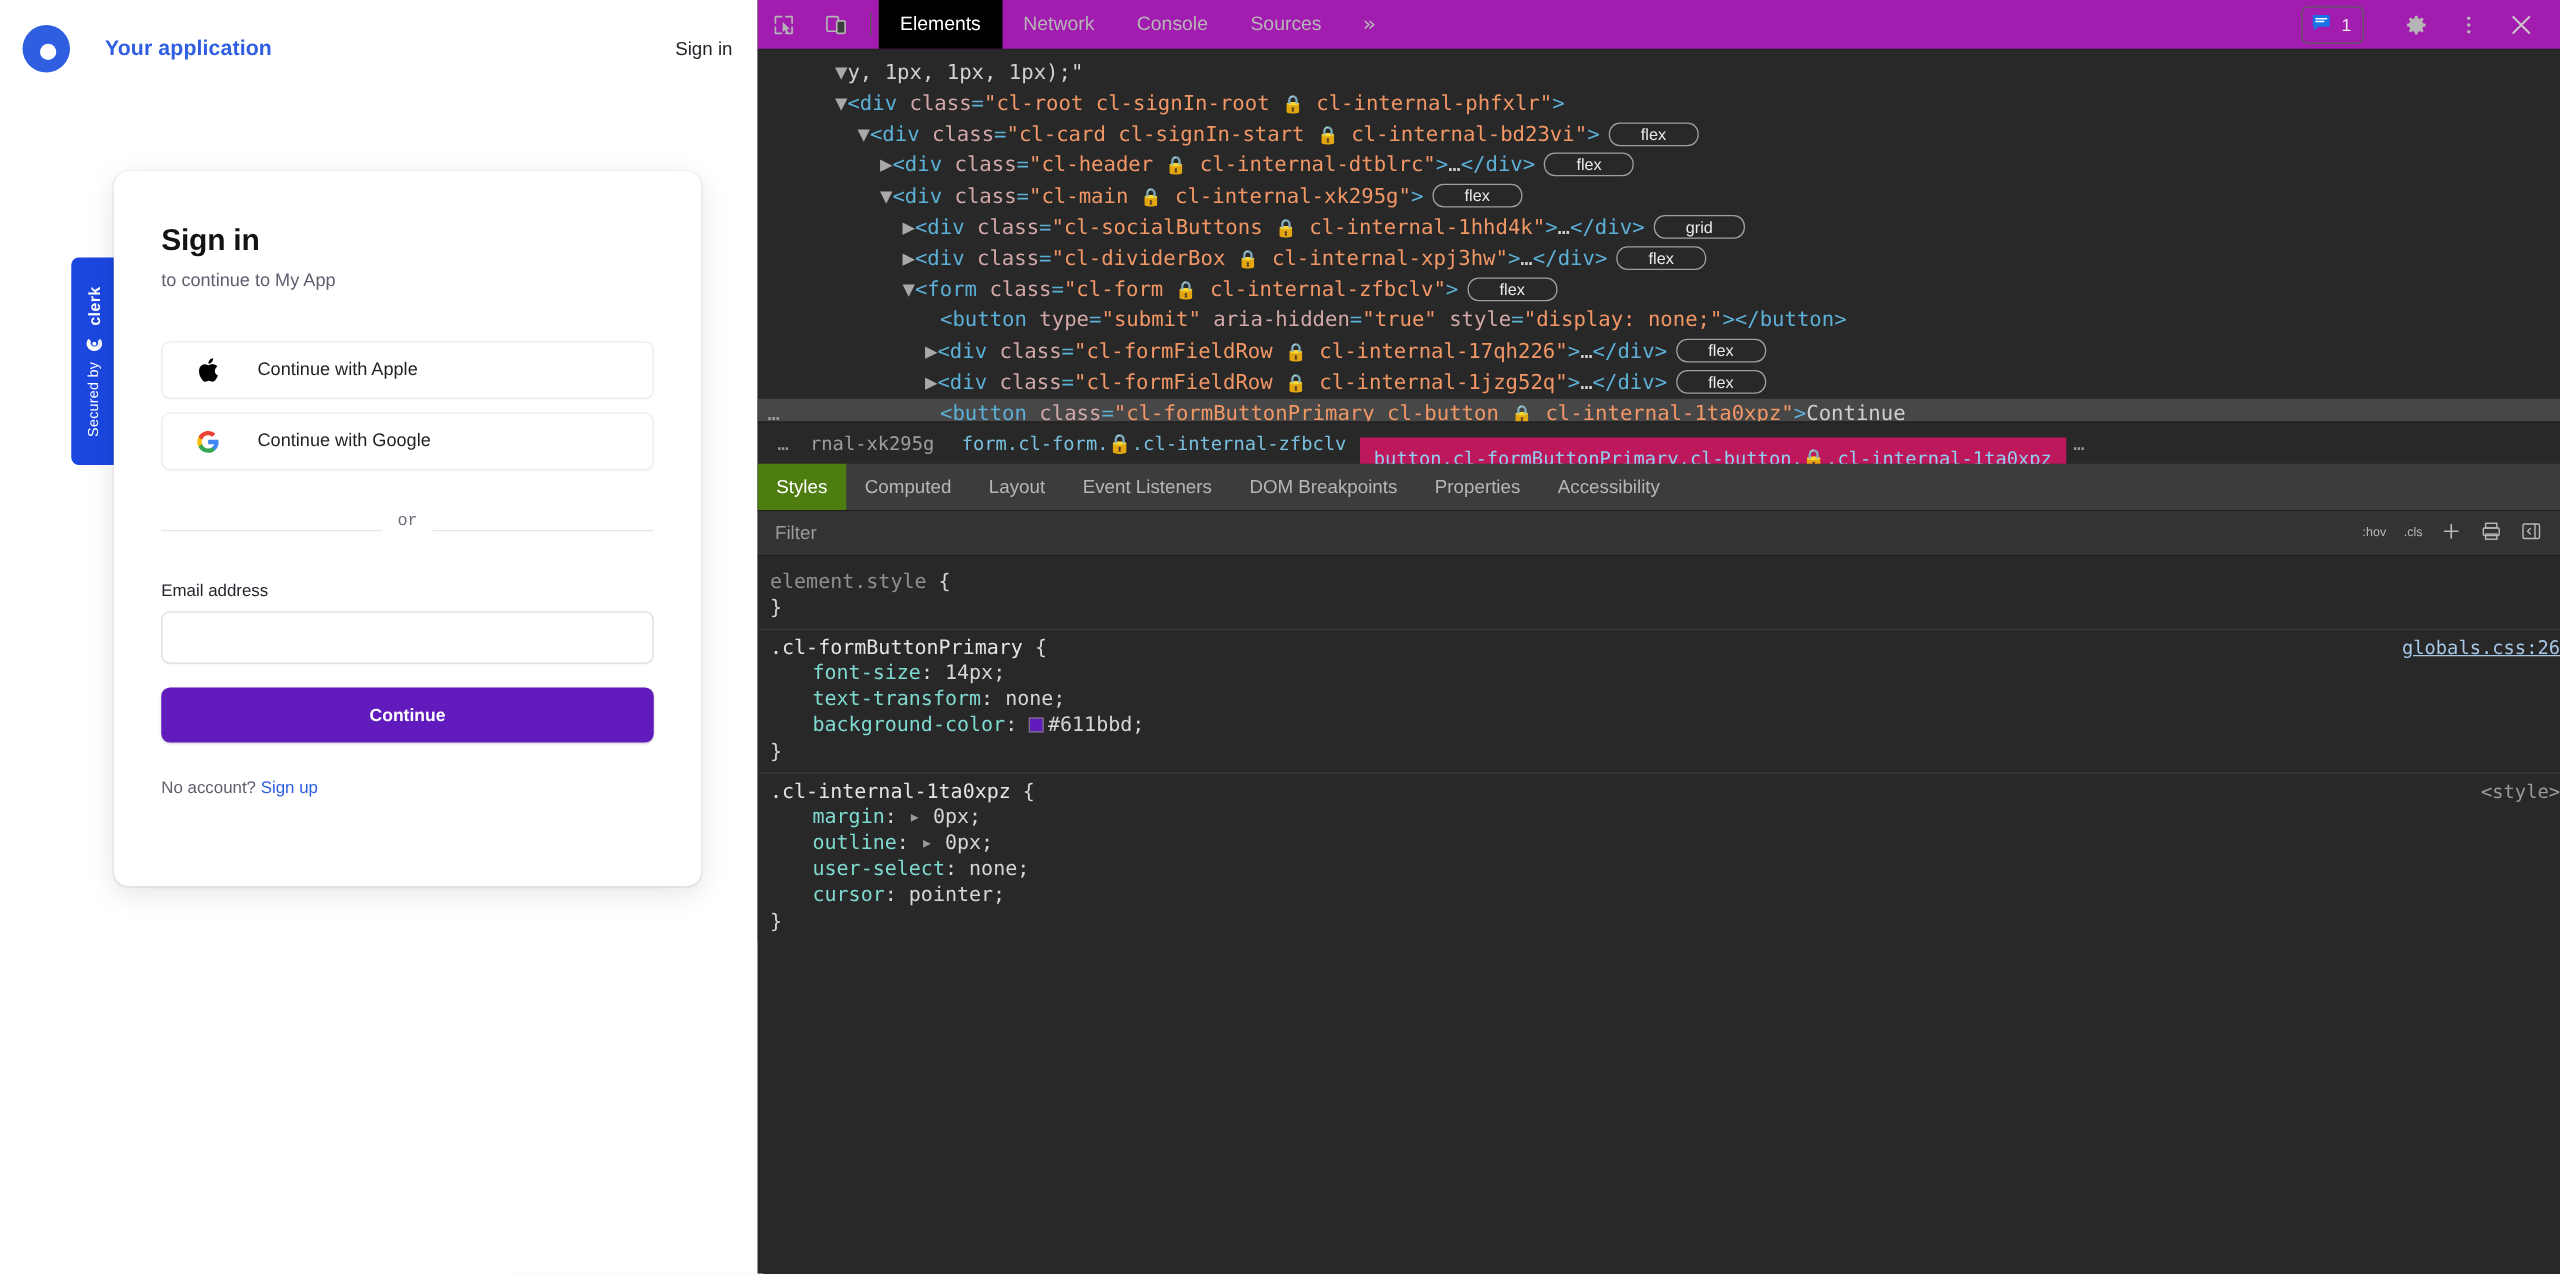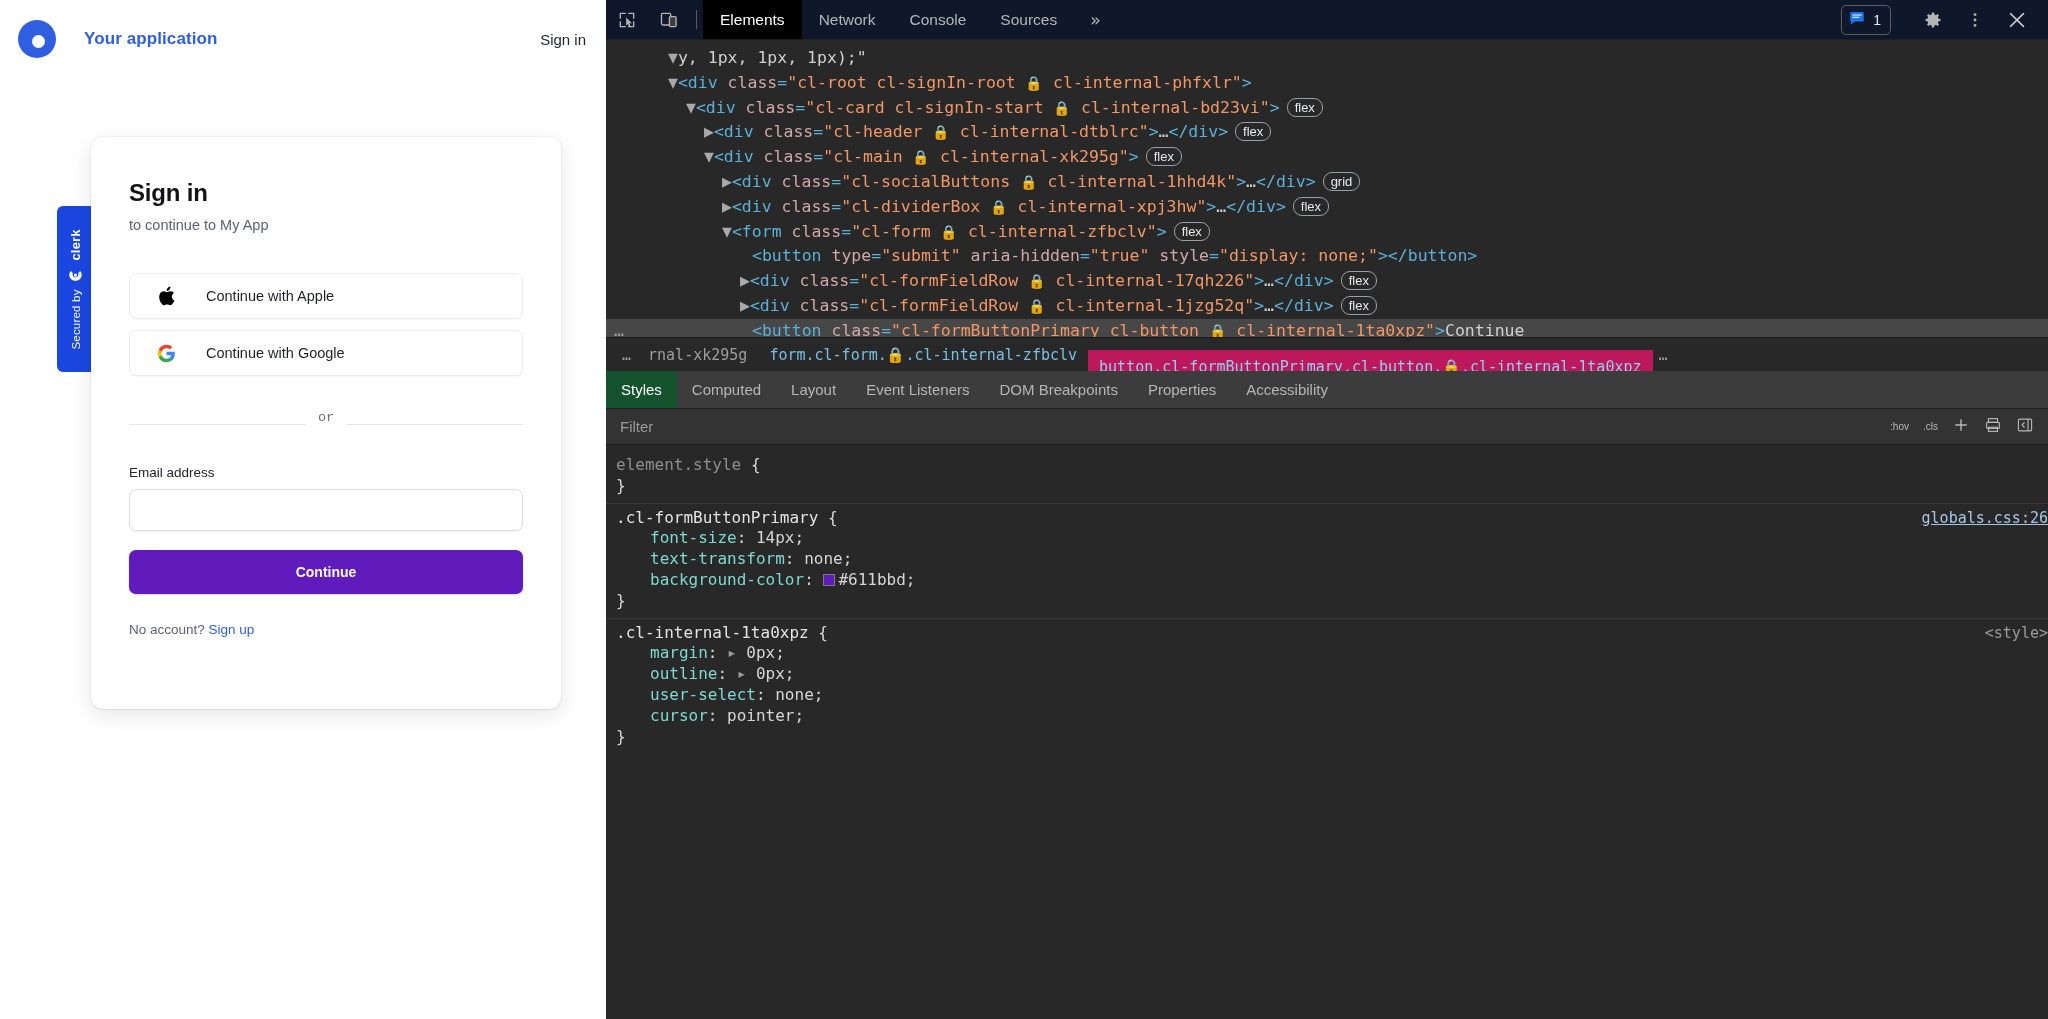--- a/index.html
+++ b/index.html
@@ -140,21 +140,21 @@
   
   #devtools {
     position: absolute; left: 606px; top: 0;
     width: 1442px; height: 1019px;
     background: #282828;
     font-family: "DejaVu Sans Mono", monospace;
     overflow: hidden;
   }
   #dt-toolbar {
     position: relative;
-    height: 40px; background: #0f172a;
+    height: 40px; background: #a21caf;
     display: flex; align-items: stretch;
     border-bottom: 1px solid #1f1f1f;
   }
   .dt-icon-btn {
     width: 42px; display: flex; align-items: center; justify-content: center;
     cursor: pointer;
   }
   .dt-sep { width: 1px; background: #5a5a5a; margin: 10px 6px; }
   .dt-tab {
     display: flex; align-items: center; padding: 0 17px;
@@ -197,21 +197,21 @@
   .tw { color: #a9a9a9; }           
   .tag { color: #5db0d7; }           
   .attr { color: #d2a8a8; }          
   .val { color: #f29766; }           
   .txt { color: #d0d0d0; }
   .badge-flex {
     display: inline-block;
     border: 1px solid #9aa0a6; border-radius: 9px;
     color: #e8eaed; background: transparent;
     font-size: 13px; line-height: 15px;
-    padding: 1px 7px; margin-left: 7px;
+    padding: 1px 25px; margin-left: 7px;
     vertical-align: 1px;
     font-family: "Liberation Sans", sans-serif;
   }
   .badge-grid { }
   .lock { font-size: 14px; }
 
   
   #breadcrumb {
     height: 34px; background: #282828;
     border-top: 1px solid #1c1c1c;
@@ -230,21 +230,21 @@
   #styles-tabs {
     height: 38px; background: #3c3c3c;
     display: flex; align-items: stretch;
     border-bottom: 1px solid #1f1f1f;
   }
   .st-tab {
     display: flex; align-items: center; padding: 0 15px;
     font-family: "Liberation Sans", sans-serif;
     font-size: 15px; color: #b6b6b6; cursor: pointer;
   }
-  .st-tab.active { background: #14532d; color: #ffffff; }
+  .st-tab.active { background: #4d7c0f; color: #ffffff; }
 
   
   #filter-row {
     height: 36px; background: #333333;
     display: flex; align-items: center;
     border-bottom: 1px solid #1f1f1f;
     padding-left: 12px;
   }
   #filter-input {
     background: transparent; border: 0; outline: none;

